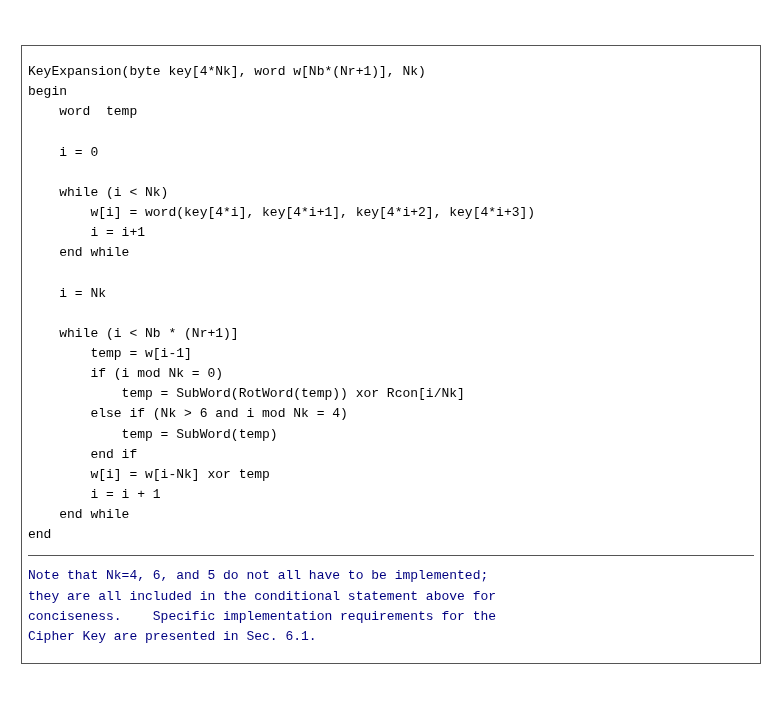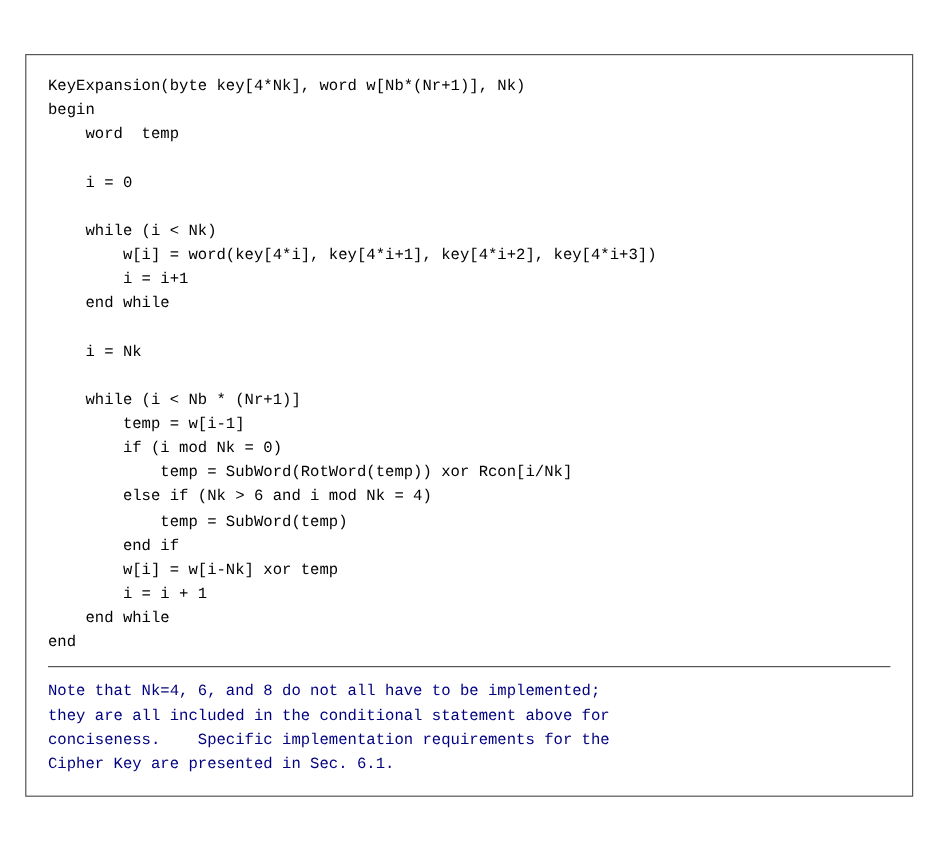--- a/index.html
+++ b/index.html
@@ -14,21 +14,21 @@
       justify-content: center;
       align-items: center;
       min-height: 709px;
       width: 782px;
       font-family: 'Courier New', Courier, monospace;
     }
 
     .code-container {
       border: 1px solid #555;
       background: #ffffff;
-      padding: 16px 18px;
+      padding: 16px 6px;
       width: 740px;
       margin: 20px auto;
     }
 
     .code-block {
       font-family: 'Courier New', Courier, monospace;
       font-size: 13px;
       color: #000000;
       line-height: 1.55;
       white-space: pre;
@@ -71,17 +71,17 @@
         if (i mod Nk = 0)
             temp = SubWord(RotWord(temp)) xor Rcon[i/Nk]
         else if (Nk &gt; 6 and i mod Nk = 4)
             temp = SubWord(temp)
         end if
         w[i] = w[i-Nk] xor temp
         i = i + 1
     end while
 end</div>
   <hr class="divider">
-  <div class="note-block" id="note-text">Note that Nk=4, 6, and 8 do not all have to be implemented;
+  <div class="note-block" id="note-text">Note that Nk=4, 6, and 5 do not all have to be implemented;
 they are all included in the conditional statement above for
 conciseness.    Specific implementation requirements for the
 Cipher Key are presented in Sec. 6.1.</div>
 </div>
 
 </body></html>

